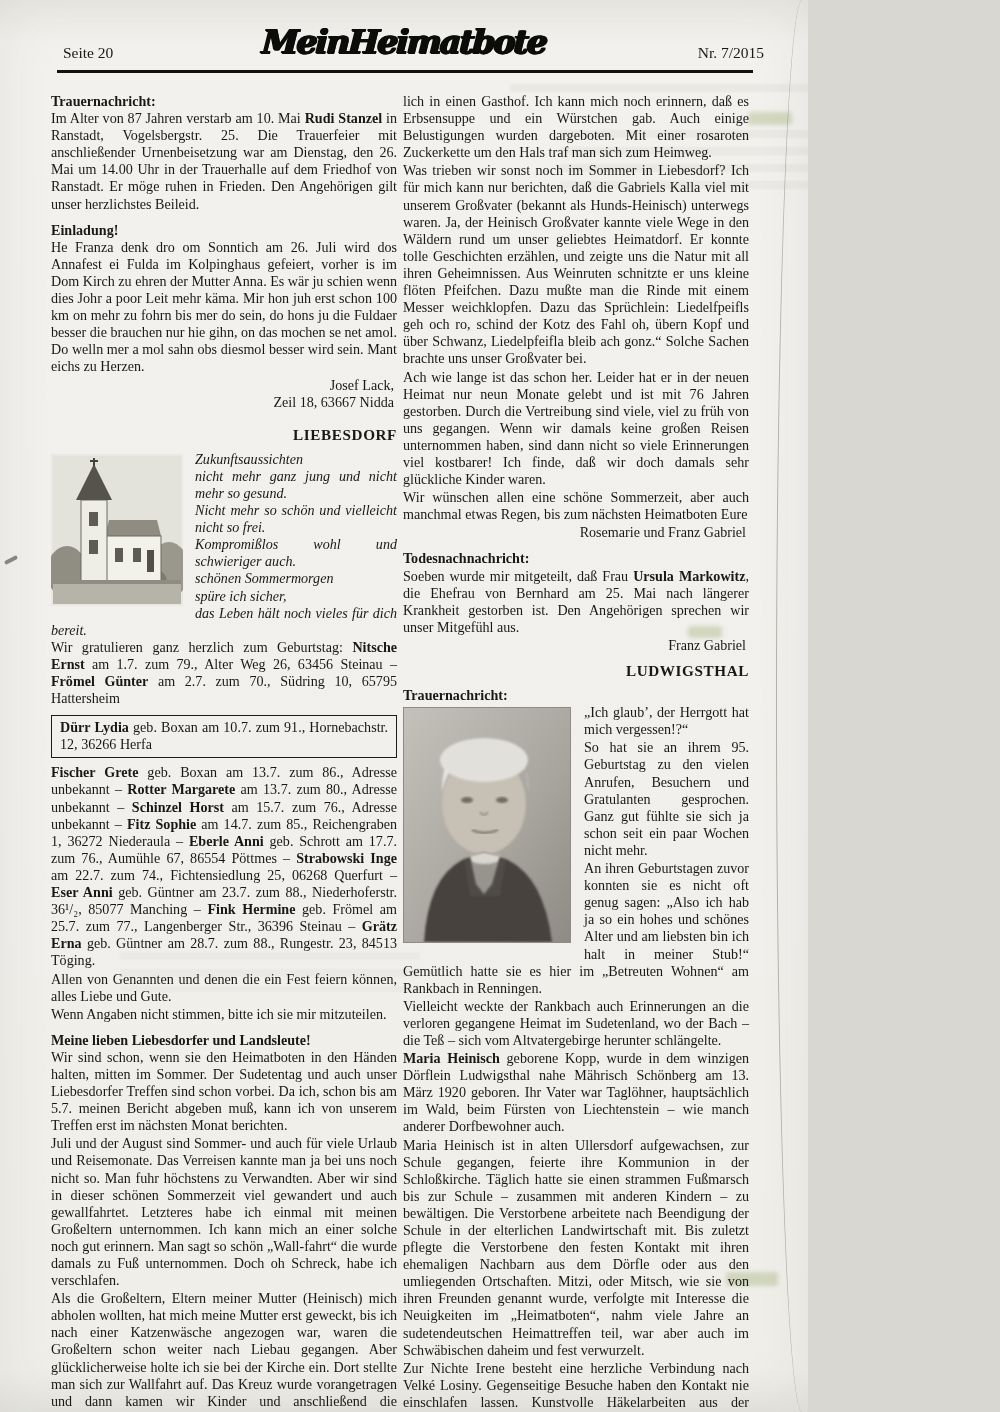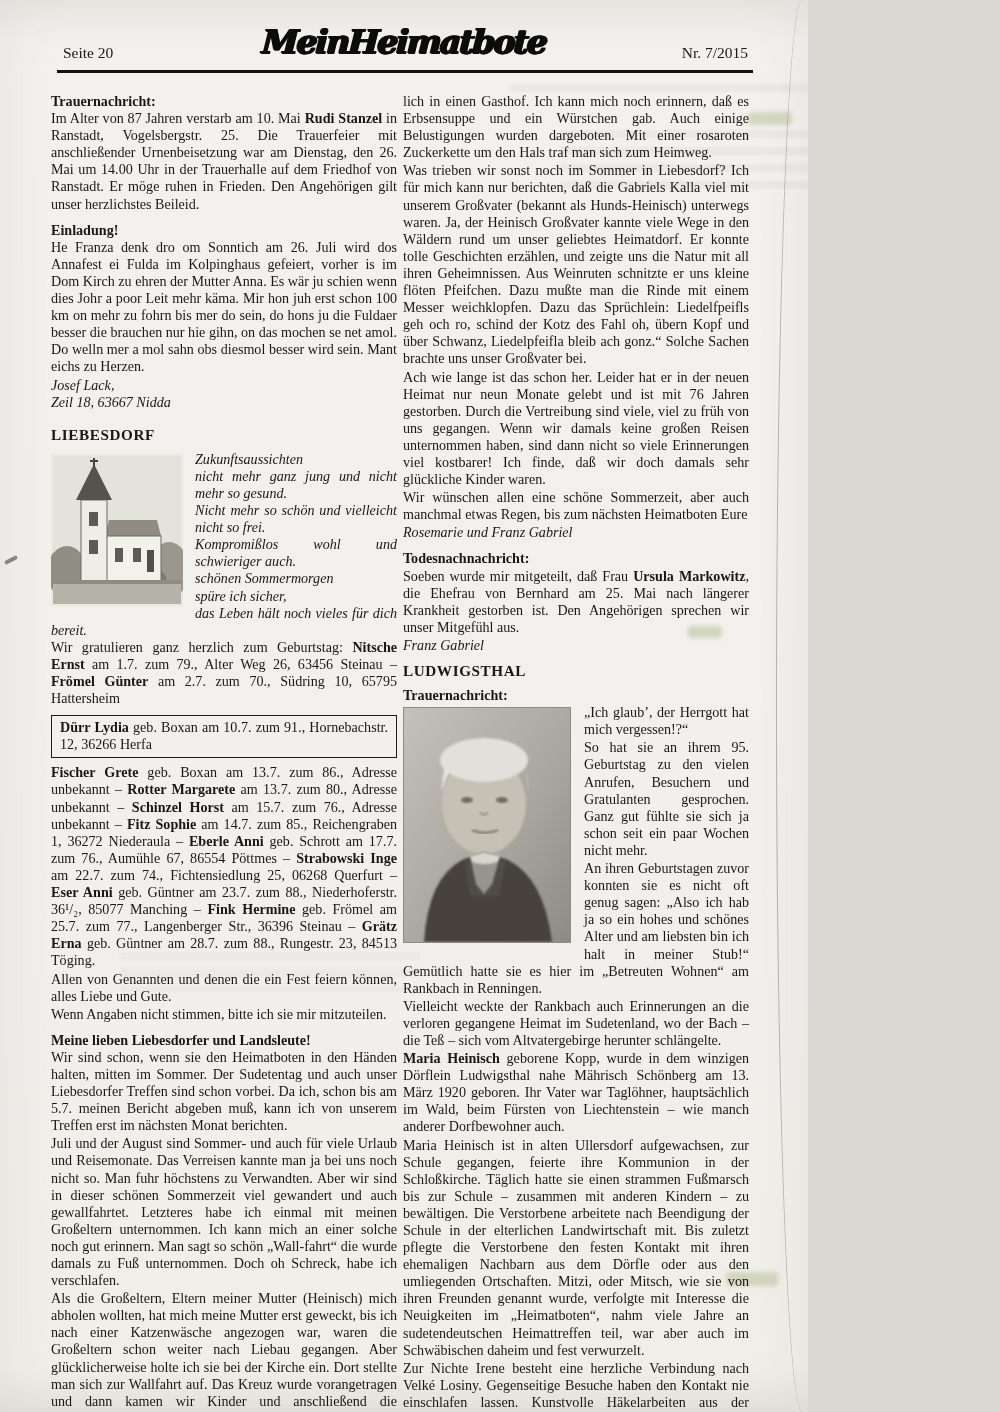--- a/index.html
+++ b/index.html
@@ -4,37 +4,37 @@
 <style>
   *{margin:0;padding:0;box-sizing:border-box}
   html,body{width:1000px}
   body{background:#d8d7d2;font-family:"Liberation Serif",serif;color:#181814}
   .page{position:relative;width:808px;height:1412px;overflow:hidden;
         background:linear-gradient(180deg,#ebeae5 0%,#f2f1ed 3%,#f1f0ec 55%,#efeee9 97%,#e7e6e0 100%);
         box-shadow:inset 0 0 60px rgba(60,58,50,.07)}
   
   .masthead{position:relative;height:72px}
   .page-num{position:absolute;left:63px;top:44px;font-size:15.5px}
-  .issue-num{position:absolute;right:60px;top:44px;font-size:15.5px}
+  .issue-num{position:absolute;right:44px;top:44px;font-size:15.5px}
   .logo{position:absolute;left:50%;top:22px;transform:translateX(-50%) skewX(-3deg);
         font-family:"DejaVu Serif",serif;font-weight:700;font-style:italic;
         font-size:33px;letter-spacing:-2px;color:#0c0c0a;white-space:nowrap;
         text-shadow:1px 0 0 #0c0c0a,-1px 0 0 #0c0c0a,0 1px 0 #0c0c0a,1px 1px 0 #0c0c0a}
   .rule{position:absolute;left:57px;right:55px;top:70px;height:2.5px;background:#121210}
   
   .columns{position:absolute;top:93px;left:51px;right:59px;display:grid;
            grid-template-columns:1fr 1fr;column-gap:6px}
   .col{font-size:14.1px;line-height:17.1px;text-align:justify;hyphens:auto;-webkit-hyphens:auto}
   .col p{margin:0 0 1px 0}
   .h{font-weight:700;text-align:left;margin:0}
   .mt{margin-top:9px}
   .gap{margin-top:8px}
-  .town{text-align:left;font-weight:700;font-size:15.2px;letter-spacing:.6px;margin:15px 0 8px}
+  .town{text-align:right;font-weight:700;font-size:15.2px;letter-spacing:.6px;margin:15px 0 8px}
   .town-lg{margin-top:8px}
-  .sig{font-style:italic;padding-right:3px}
+  .sig{text-align:right;padding-right:3px}
   .seg-b{font-weight:700}
   .boxed{border:1.6px solid #1c1c18;padding:3px 8px 4px 8px;margin:7px 0 6px 0}
   .flow::after,.flow2::after{content:"";display:block;clear:both}
   .church{float:left;width:132px;height:152px;margin:3px 12px 2px 0}
   .portrait{float:left;width:168px;height:236px;margin:3px 13px 3px 0;border:1px solid #8e8b83;background:#b9b6b0}
   .poem{font-style:italic}
   .poem div{line-height:17.1px}
   .poem .t{font-weight:400}
   
   .artifact{position:absolute;pointer-events:none}

